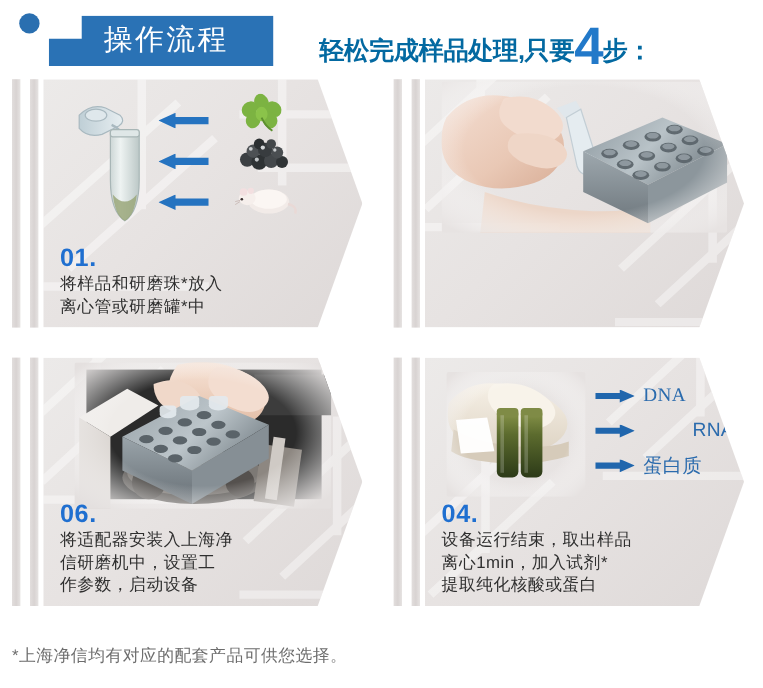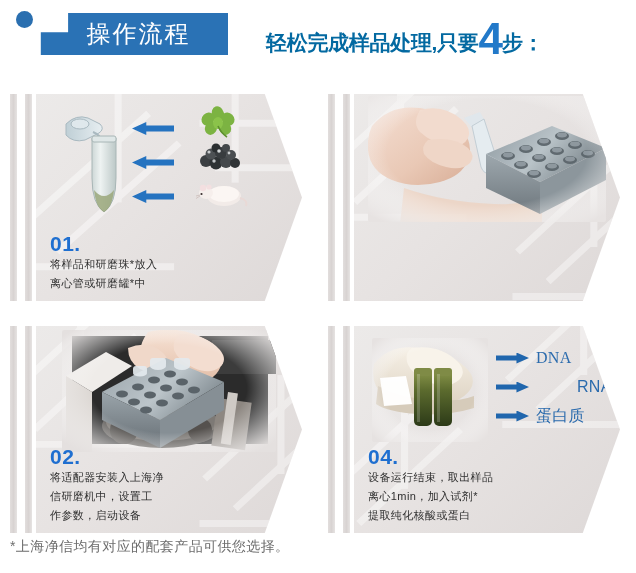--- a/index.html
+++ b/index.html
@@ -44,21 +44,21 @@
     font-size: 21px; font-weight: bold; color: #0369a1;
     letter-spacing: -0.3px; line-height: 26px;
   }
   .hdr-big4 {
     font-size: 44px; font-weight: bold; color: #2279c9;
     line-height: 40px; letter-spacing: -1px;
     position: relative; top: 3px;
   }
 
   
-  .grid { position: absolute; left: 0; top: 84px; width: 512px; height: 458px; }
+  .grid { position: absolute; left: 0; top: 56px; width: 512px; height: 458px; }
   .cell { position: absolute; width: 318px; height: 226px; }
   .cell.c1 { left: 0;   top: 0; }
   .cell.c2 { left: 318px; top: 0; }
   .cell.c3 { left: 0;   top: 232px; }
   .cell.c4 { left: 318px; top: 232px; }
 
   
   .bar {
     position: absolute; top: 10px; width: 7px; height: 207px;
     background: linear-gradient(90deg,#e2dedd 0%, #d8d3d2 50%, #e6e3e2 100%);
@@ -85,21 +85,21 @@
   
   .media { position: absolute; left: 0; top: 0; width: 100%; height: 128px; }
 
   
   .cap { position: absolute; left: 14px; bottom: 8px; width: 236px; }
   .cap-num {
     font-size: 21px; font-weight: bold; color: #1f6fd0;
     line-height: 22px; letter-spacing: 0.5px;
   }
   .cap-line {
-    font-size: 11px; color: #2f2f2f; line-height: 19px;
+    font-size: 14px; color: #2f2f2f; line-height: 19px;
     letter-spacing: .4px; white-space: nowrap;
   }
 
   
   .tube1 { position: absolute; left: 26px; top: 14px; width: 64px; height: 108px; }
   .arrows1 { position: absolute; left: 96px; top: 22px; width: 58px; height: 96px; }
   .arrow-l {
     position: absolute; left: 0; width: 42px; height: 13px;
     background: #2573c0;
     clip-path: polygon(0 50%, 34% 0, 34% 27%, 100% 27%, 100% 73%, 34% 73%, 34% 100%);
@@ -442,21 +442,21 @@
               <ellipse cx="120" cy="36" rx="8" ry="4"></ellipse>
                 <rect x="112" y="28" width="16" height="9" rx="3"></rect>
               <ellipse cx="78" cy="43" rx="7" ry="3.6"></ellipse>
                 <rect x="71" y="36" width="14" height="8" rx="3"></rect>
             </g>
             <rect x="0" y="0" width="214" height="122" fill="url(#vig3)"></rect>
           </svg>
         </div>
 
         <div class="cap">
-          <div class="cap-num">02.</div>
+          <div class="cap-num">06.</div>
           <div class="cap-line">将适配器安装入上海净</div>
           <div class="cap-line">信研磨机中，设置工</div>
           <div class="cap-line">作参数，启动设备</div>
         </div>
       </div>
     </div>
 
     <div class="cell c4">
       <div class="bar b1"></div>
       <div class="bar b2"></div>

